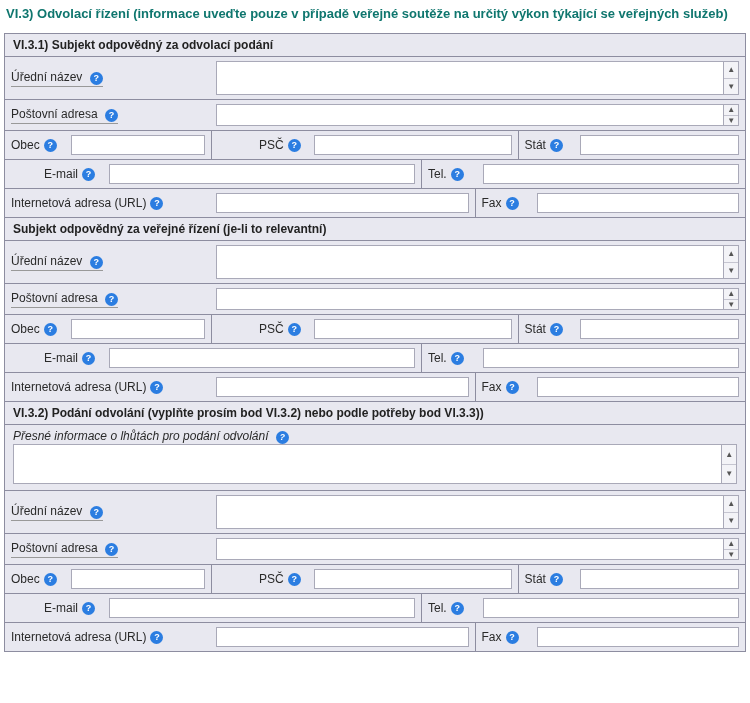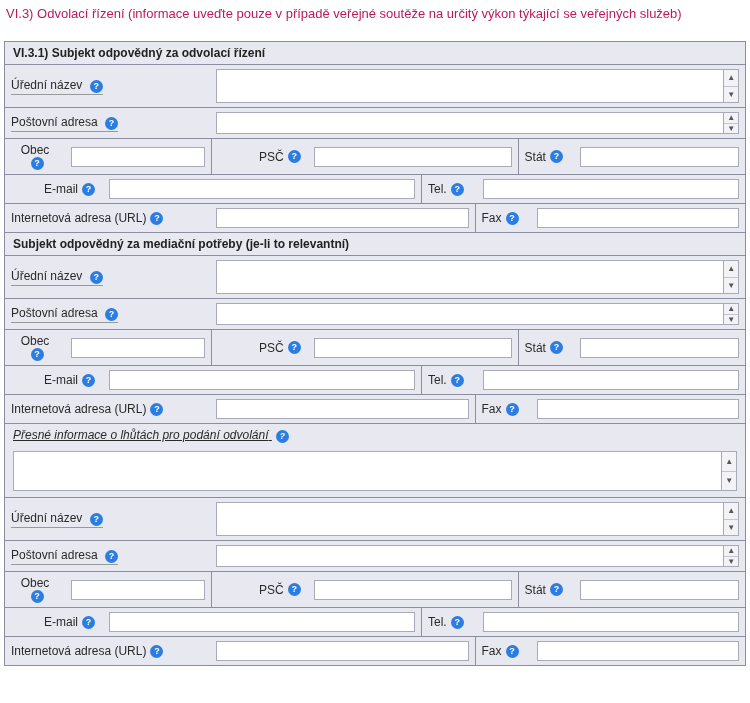--- a/index.html
+++ b/index.html
@@ -7,23 +7,23 @@
     margin: 0;
     padding: 4px;
     font-family: "Segoe UI", Tahoma, Arial, sans-serif;
     font-size: 12px;
     color: #2a2a2a;
     background: #fff;
     width: 750px;
   }
   .main-heading {
     font-size: 13px;
-    font-weight: normal;
-    color: #be185d;
-    margin: 2px 0 20px 2px;
+    font-weight: bold;
+    color: #0f766e;
+    margin: 2px 0 12px 2px;
   }
   .form-box {
     border: 1px solid #8d8da0;
     background: #e8e8f0;
   }
   .section-header {
     font-weight: bold;
     font-size: 12px;
     color: #222;
     padding: 4px 8px;
@@ -109,54 +109,53 @@
     border-radius: 50%;
     background: #2b7de1;
     color: #fff;
     font-size: 9px;
     font-weight: bold;
     margin-left: 4px;
     cursor: pointer;
     line-height: 1;
   }
   
-  .col-obec-lbl  { width: 60px; flex-direction: column; }
+  .col-obec-lbl  { width: 60px; }
   .col-obec-in   { width: 150px; }
   .col-psc-lbl   { width: 55px; margin-left: 41px; }
   .col-psc-in    { width: 215px; }
   .col-stat-lbl  { width: 55px; text-align: center; }
   .col-stat-in   { flex: 1 1 auto; }
   .col-email-lbl { width: 65px; margin-left: 33px; }
   .col-email-in  { flex: 1 1 auto; }
   .col-tel-lbl   { width: 55px; }
   .col-tel-in    { width: 125px; }
   .col-url-lbl   { width: 205px; }
   .standalone-block {
     padding: 4px 8px 6px 8px;
     border-bottom: 1px solid #8d8da0;
   }
   .standalone-block .block-label {
     font-style: italic;
-    margin-bottom: 8px;
+    margin-bottom: 0;
     display: block;
-    text-decoration: underline;
   }
   .ta-full {
     height: 40px;
   }
   .no-bb { border-bottom: none; }
 </style>
 </head>
 <body>
 
 <div class="main-heading">VI.3) Odvolací řízení (informace uveďte pouze v případě veřejné soutěže na určitý výkon týkající se veřejných služeb)</div>
 
 <div class="form-box">
 
-  <div class="section-header">VI.3.1) Subjekt odpovědný za odvolací řízení</div>
+  <div class="section-header">VI.3.1) Subjekt odpovědný za odvolací podání</div>
 
   <div class="row">
     <div class="cell label-cell" style="width:205px;border-right:none;">
       <span class="lbl-underline"><span>Úřední název</span>
       <span class="help">?</span></span>
     </div>
     <div class="cell ta-wrap">
       <textarea style=""></textarea>
       <div class="spinner">
         <div class="spin-btn">▲</div>
@@ -230,21 +229,21 @@
     </div>
     <div class="cell label-cell col-tel-lbl" style="border-right:none;">
       <span>Fax</span>
       <span class="help">?</span>
     </div>
     <div class="cell input-cell col-tel-in">
       <input type="text" value="" style="">
     </div>
   </div>
 
-  <div class="section-header">Subjekt odpovědný za mediační potřeby (je-li to relevantní)</div>
+  <div class="section-header">Subjekt odpovědný za veřejné řízení (je-li to relevantní)</div>
 
   <div class="row">
     <div class="cell label-cell" style="width:205px;border-right:none;">
       <span class="lbl-underline"><span>Úřední název</span>
       <span class="help">?</span></span>
     </div>
     <div class="cell ta-wrap">
       <textarea style=""></textarea>
       <div class="spinner">
         <div class="spin-btn">▲</div>
@@ -318,20 +317,21 @@
     </div>
     <div class="cell label-cell col-tel-lbl" style="border-right:none;">
       <span>Fax</span>
       <span class="help">?</span>
     </div>
     <div class="cell input-cell col-tel-in">
       <input type="text" value="" style="">
     </div>
   </div>
 
+  <div class="section-header">VI.3.2) Podání odvolání (vyplňte prosím bod VI.3.2) nebo podle potřeby bod VI.3.3))</div>
   <div class="standalone-block">
     <span class="block-label">
       <span>Přesné informace o lhůtách pro podání odvolání</span>
       <span class="help">?</span>
     </span>
     <div class="ta-wrap">
       <textarea class="ta-full" style=""></textarea>
       <div class="spinner">
         <div class="spin-btn">▲</div>
         <div class="spin-btn">▼</div>

